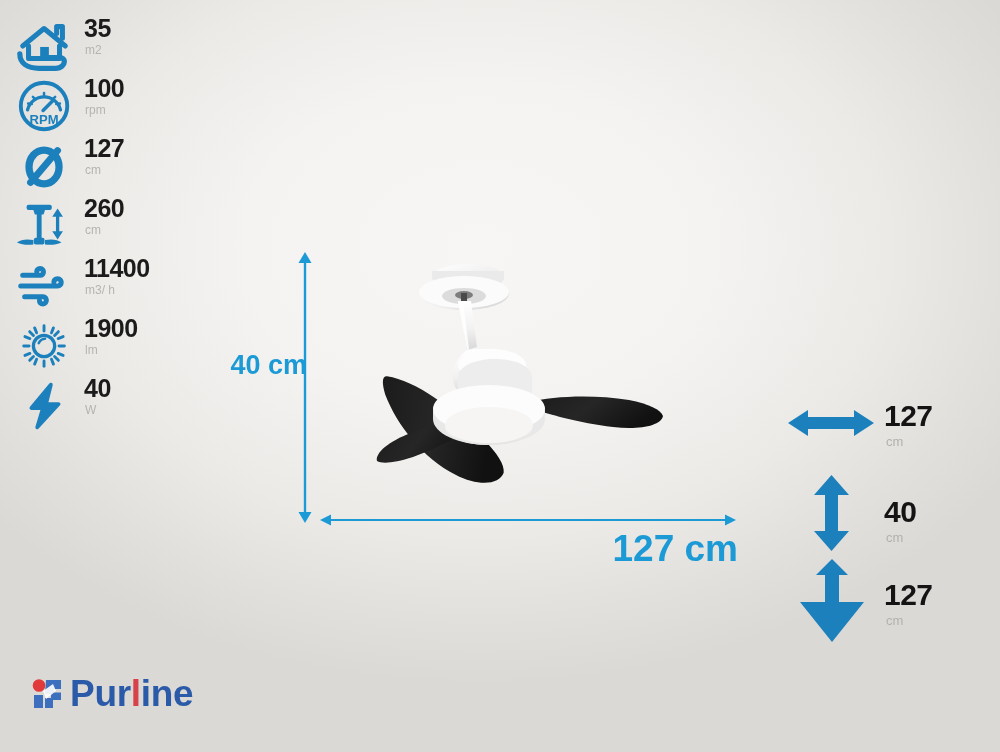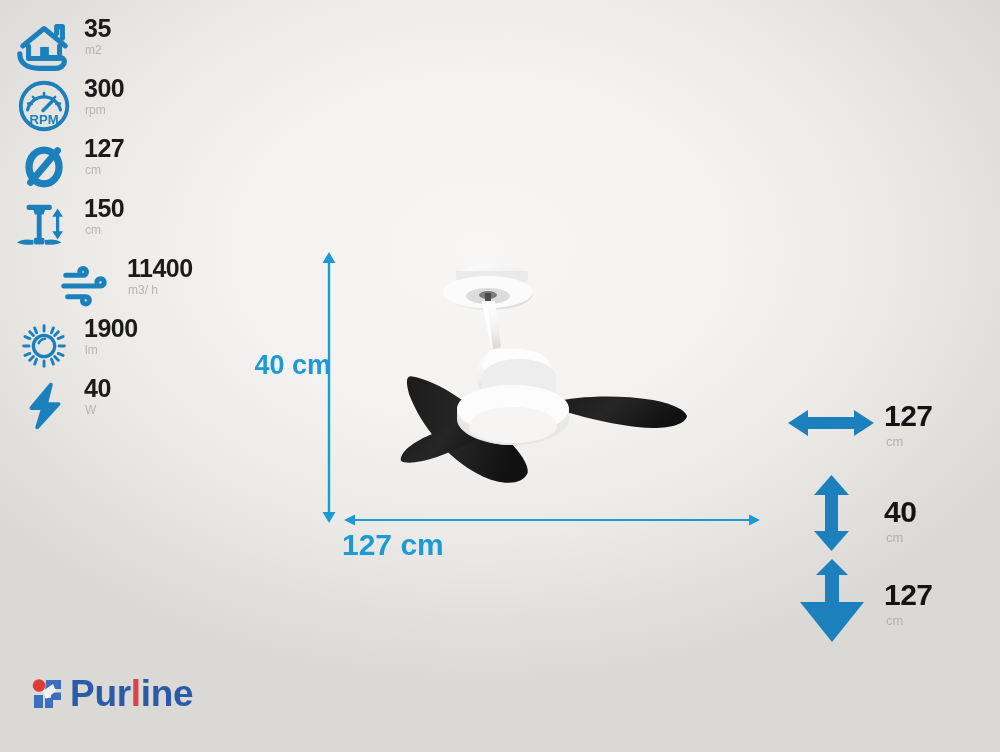--- a/index.html
+++ b/index.html
@@ -24,33 +24,33 @@
     position:absolute;left:84px;top:-2px;
     font-size:25px;font-weight:bold;color:#1b1b1b;
     letter-spacing:-0.5px;line-height:1;white-space:nowrap;
   }
   .spec-unit{
     position:absolute;left:85px;top:26px;
     font-size:12px;color:#b6b4b0;line-height:1;white-space:nowrap;
   }
 
   
-  #product-figure{position:absolute;left:316px;top:250px;width:450px;height:320px;}
+  #product-figure{position:absolute;left:292px;top:250px;width:450px;height:320px;}
   #fan-photo{position:absolute;left:25px;top:5px;width:420px;height:260px;}
 
   #dim-height-left{position:absolute;left:0px;top:0px;width:26px;height:275px;}
   #dim-height-label{
     position:absolute;left:-95px;top:100px;width:110px;
     text-align:right;font-size:27px;font-weight:bold;color:#1c9ad6;
     letter-spacing:0px;
   }
   #dim-width-bottom{position:absolute;left:26px;top:258px;width:420px;height:24px;}
   #dim-width-label{
     position:absolute;left:26px;top:278px;width:420px;
-    text-align:left;font-size:30px;font-weight:bold;color:#1c9ad6;
+    text-align:right;font-size:37px;font-weight:bold;color:#1c9ad6;
   }
 
   
   #dim-stack{position:absolute;left:780px;top:395px;width:220px;height:245px;}
   .dim-item{position:absolute;left:0;width:220px;}
   .dim-arrow{position:absolute;left:0;}
   .dim-val{
     position:absolute;font-size:30px;font-weight:bold;color:#141414;
     line-height:1;letter-spacing:-0.5px;
   }
@@ -100,21 +100,21 @@
             <line x1="14.6" y1="25.5" x2="18.4" y2="26"></line>
             <line x1="19.5" y1="18.5" x2="22.2" y2="21.2"></line>
             <line x1="31" y1="14.6" x2="31" y2="18.4"></line>
             <line x1="42.5" y1="18.5" x2="39.8" y2="21.2"></line>
             <line x1="47.4" y1="25.5" x2="43.6" y2="26"></line>
           </g>
           <line x1="30" y1="32.6" x2="40" y2="22.5" stroke="#1c80bd" stroke-width="3.6" stroke-linecap="round"></line>
           <text x="31" y="46.5" text-anchor="middle" font-family="Liberation Sans, sans-serif" font-size="13.5" font-weight="bold" fill="#1c80bd">RPM</text>
         </svg>
       </span>
-      <span class="spec-value">300</span>
+      <span class="spec-value">100</span>
       <span class="spec-unit">rpm</span>
     </div>
 
     <div class="spec-row" style="top:138px;">
       <span class="spec-icon">
         <svg viewBox="0 0 64 56" width="62" height="56">
           <ellipse cx="31" cy="29" rx="15.5" ry="17.5" fill="none" stroke="#1c80bd" stroke-width="7.5"></ellipse>
           <line x1="17" y1="45" x2="45" y2="12" stroke="#1c80bd" stroke-width="7" stroke-linecap="round"></line>
         </svg>
       </span>
@@ -131,25 +131,25 @@
           <rect x="20.5" y="40" width="11" height="7" rx="2" fill="#1c80bd"></rect>
           <path d="M20 42.5 C13 41, 7 42, 3 45 C8 47.5, 15 48, 20 47 Z" fill="#1c80bd"></path>
           <path d="M32 42.5 C39 41, 45 42, 49 45 C44 47.5, 37 48, 32 47 Z" fill="#1c80bd"></path>
           <g stroke="#1c80bd" stroke-width="3.4" stroke-linecap="round">
             <line x1="45" y1="15" x2="45" y2="37"></line>
           </g>
           <path d="M45 10 L50.5 18.5 L39.5 18.5 Z" fill="#1c80bd"></path>
           <path d="M45 42 L50.5 33.5 L39.5 33.5 Z" fill="#1c80bd"></path>
         </svg>
       </span>
-      <span class="spec-value">150</span>
+      <span class="spec-value">260</span>
       <span class="spec-unit">cm</span>
     </div>
 
-    <div class="spec-row" style="top:258px;margin-left:43px;">
+    <div class="spec-row" style="top:258px;">
       <span class="spec-icon">
         <svg viewBox="0 0 64 56" width="62" height="56">
           <g fill="none" stroke="#1c80bd" stroke-width="5.2" stroke-linecap="round">
             <path d="M9 17 L27 17 C31.5 17, 31.5 10, 27 10 C24.5 10, 23.5 11.5, 23.5 13"></path>
             <path d="M7 28 L45 28 C50 28, 50 20.5, 45 20.5 C42.3 20.5, 41.2 22.2, 41.2 23.8"></path>
             <path d="M11 39 L30 39 C34.5 39, 34.5 46.5, 30 46.5 C27.4 46.5, 26.3 44.8, 26.3 43.2"></path>
           </g>
         </svg>
       </span>
       <span class="spec-value">11400</span>

